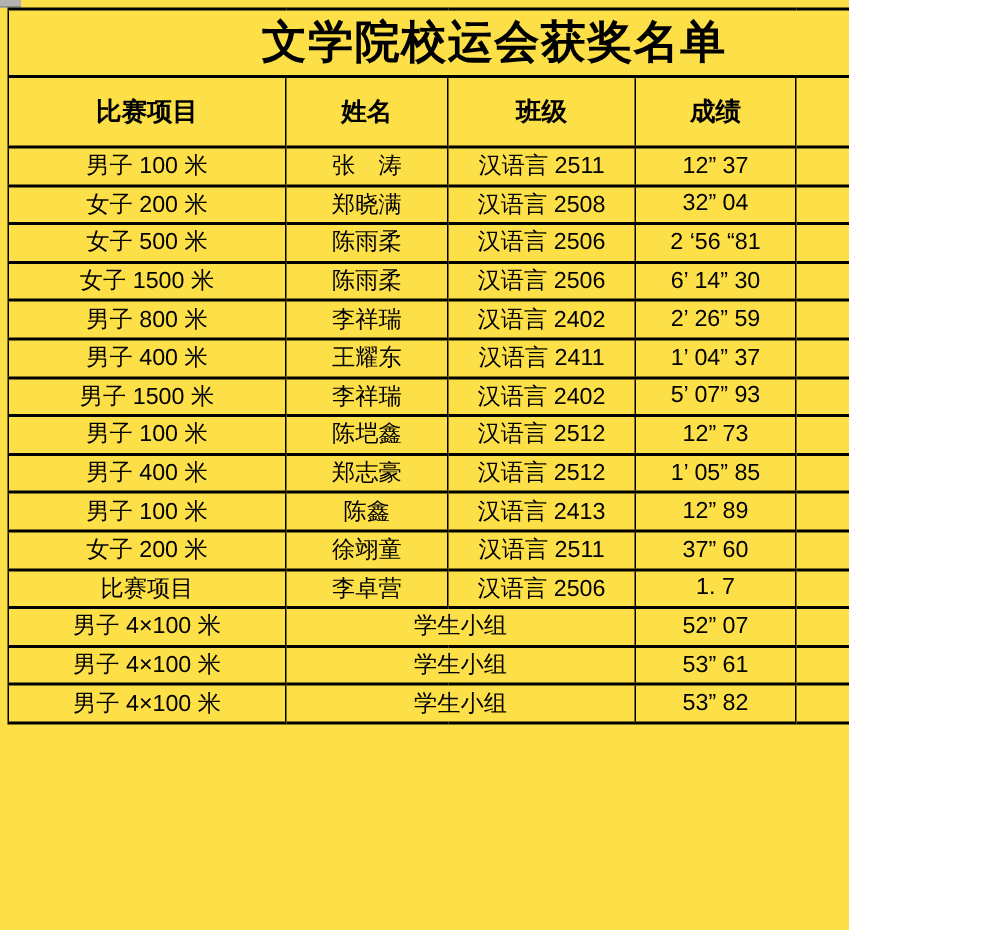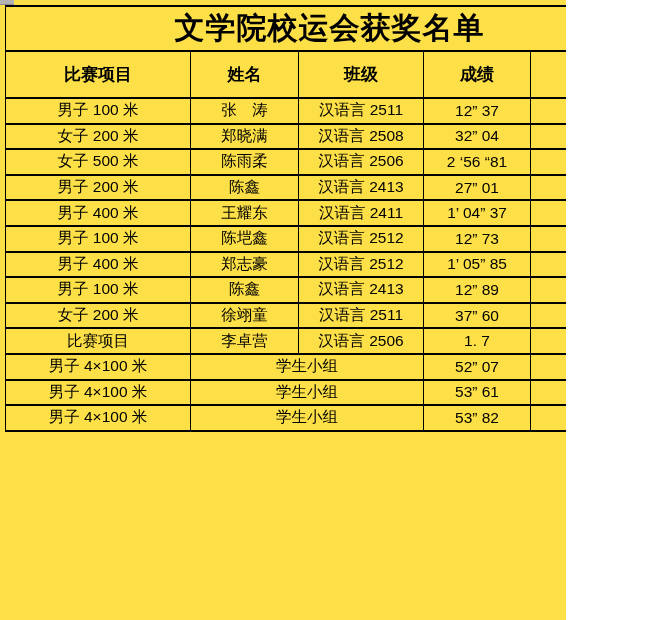--- a/index.html
+++ b/index.html
@@ -105,31 +105,45 @@
           <td>1</td>
         </tr>
         <tr class="data-row">
           <td>女子 500 米</td>
           <td>陈雨柔</td>
           <td>汉语言 2506</td>
           <td>2 ‘56 “81</td>
           <td>1</td>
         </tr>
         <tr class="data-row">
-          <td>男子 200 米</td>
-          <td>陈鑫</td>
-          <td>汉语言 2413</td>
-          <td>27” 01</td>
-          <td>4</td>
+          <td>女子 1500 米</td>
+          <td>陈雨柔</td>
+          <td>汉语言 2506</td>
+          <td>6’ 14” 30</td>
+          <td>1</td>
+        </tr>
+        <tr class="data-row">
+          <td>男子 800 米</td>
+          <td>李祥瑞</td>
+          <td>汉语言 2402</td>
+          <td>2’ 26” 59</td>
+          <td>3</td>
         </tr>
         <tr class="data-row">
           <td>男子 400 米</td>
           <td>王耀东</td>
           <td>汉语言 2411</td>
           <td>1’ 04” 37</td>
+          <td>4</td>
+        </tr>
+        <tr class="data-row">
+          <td>男子 1500 米</td>
+          <td>李祥瑞</td>
+          <td>汉语言 2402</td>
+          <td>5’ 07” 93</td>
           <td>4</td>
         </tr>
         <tr class="data-row">
           <td>男子 100 米</td>
           <td>陈垲鑫</td>
           <td>汉语言 2512</td>
           <td>12” 73</td>
           <td>5</td>
         </tr>
         <tr class="data-row">

